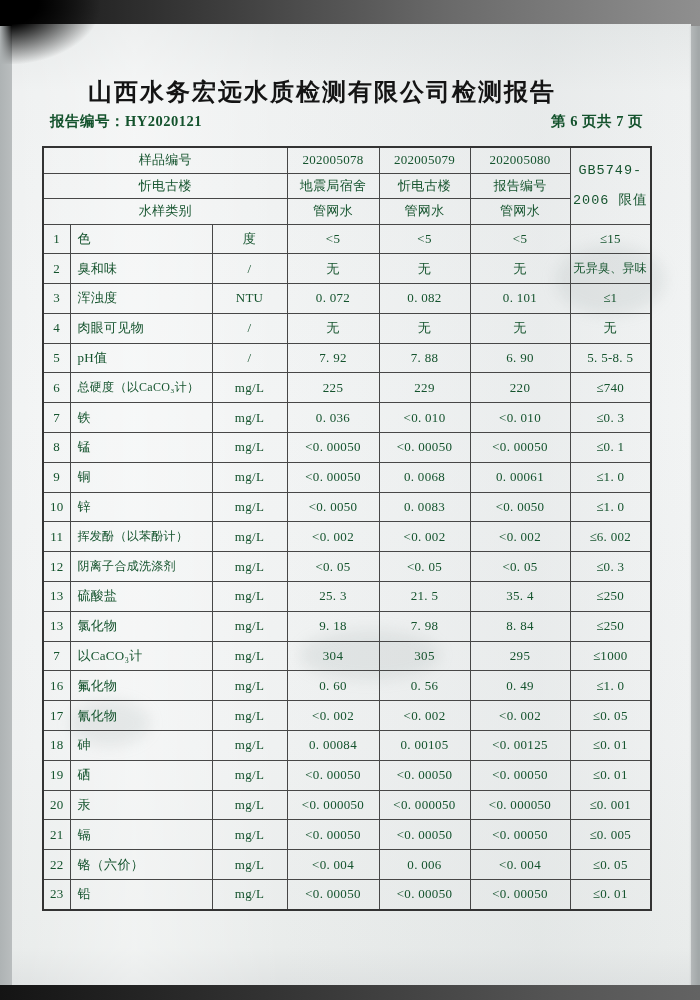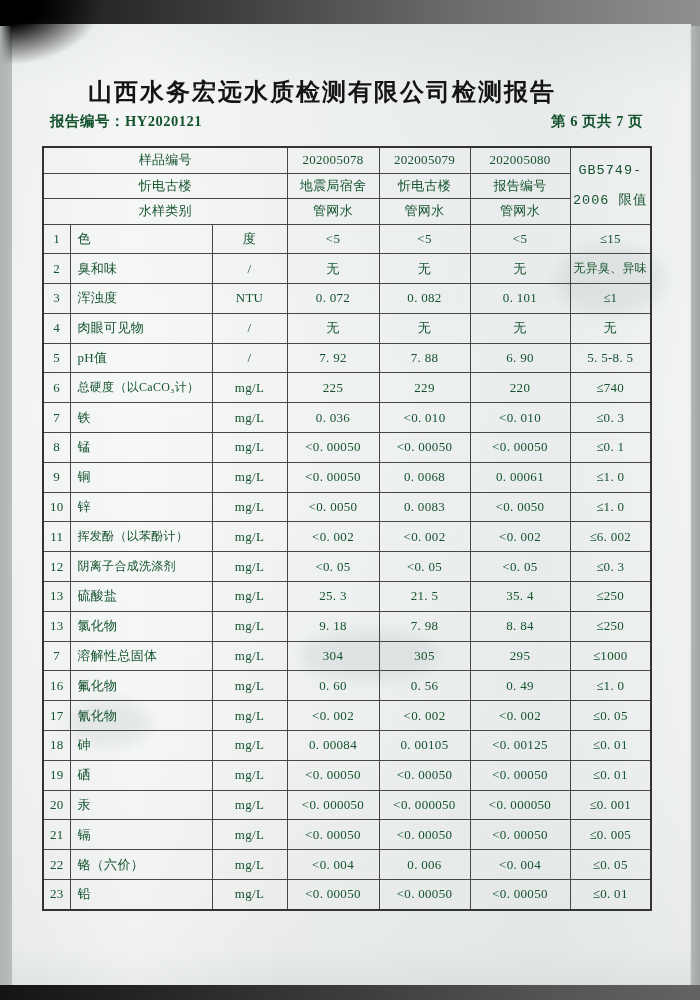--- a/index.html
+++ b/index.html
@@ -249,21 +249,21 @@
         <td>13</td>
         <td class="cell-name">氯化物</td>
         <td>mg/L</td>
         <td>9. 18</td>
         <td>7. 98</td>
         <td>8. 84</td>
         <td>≤250</td>
       </tr>
       <tr>
         <td>7</td>
-        <td class="cell-name">溶解性总固体</td>
+        <td class="cell-name">以CaCO₃计</td>
         <td>mg/L</td>
         <td>304</td>
         <td>305</td>
         <td>295</td>
         <td>≤1000</td>
       </tr>
       <tr>
         <td>16</td>
         <td class="cell-name">氟化物</td>
         <td>mg/L</td>

